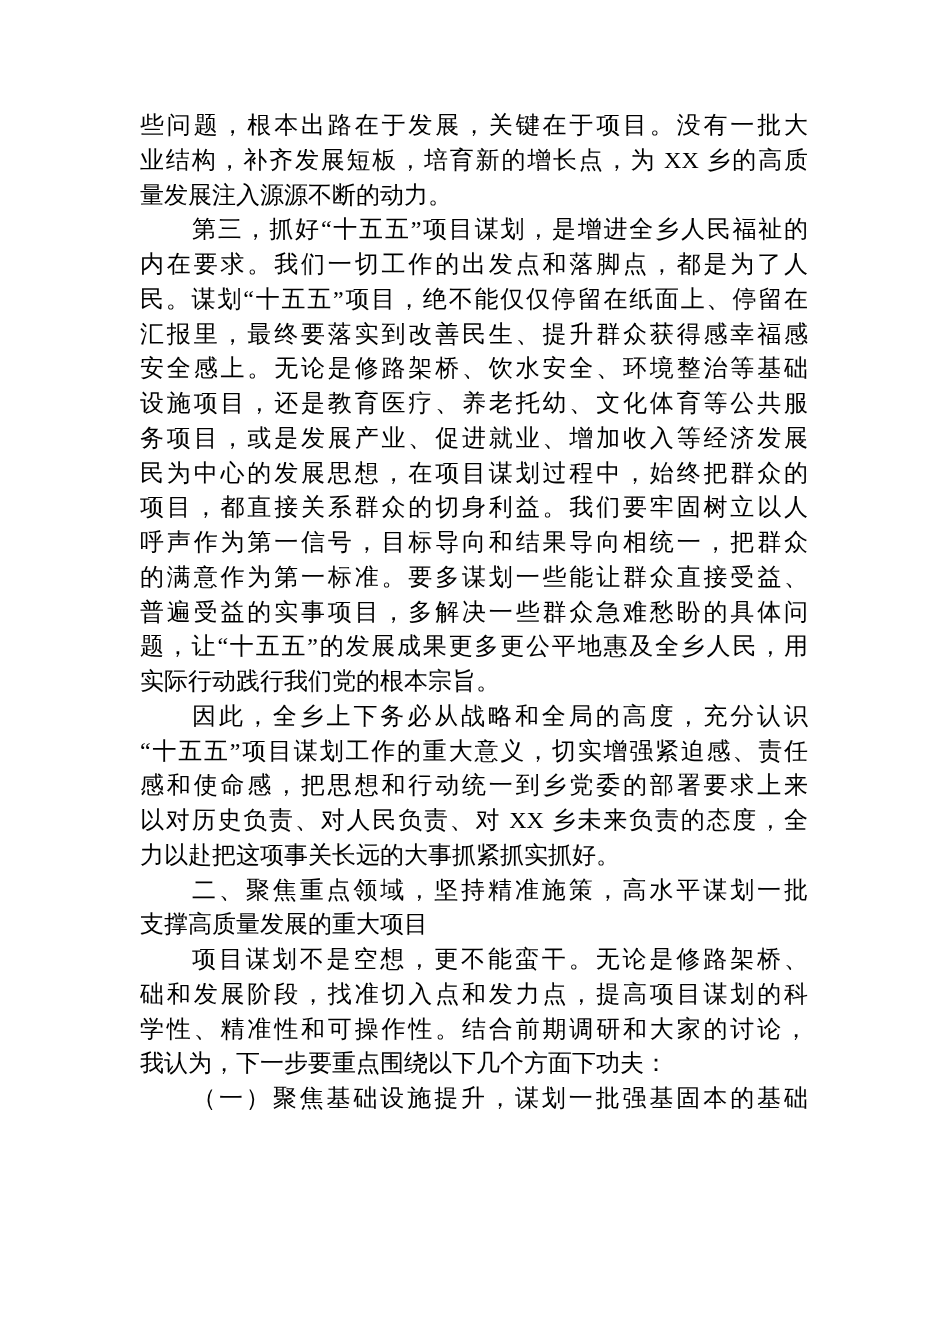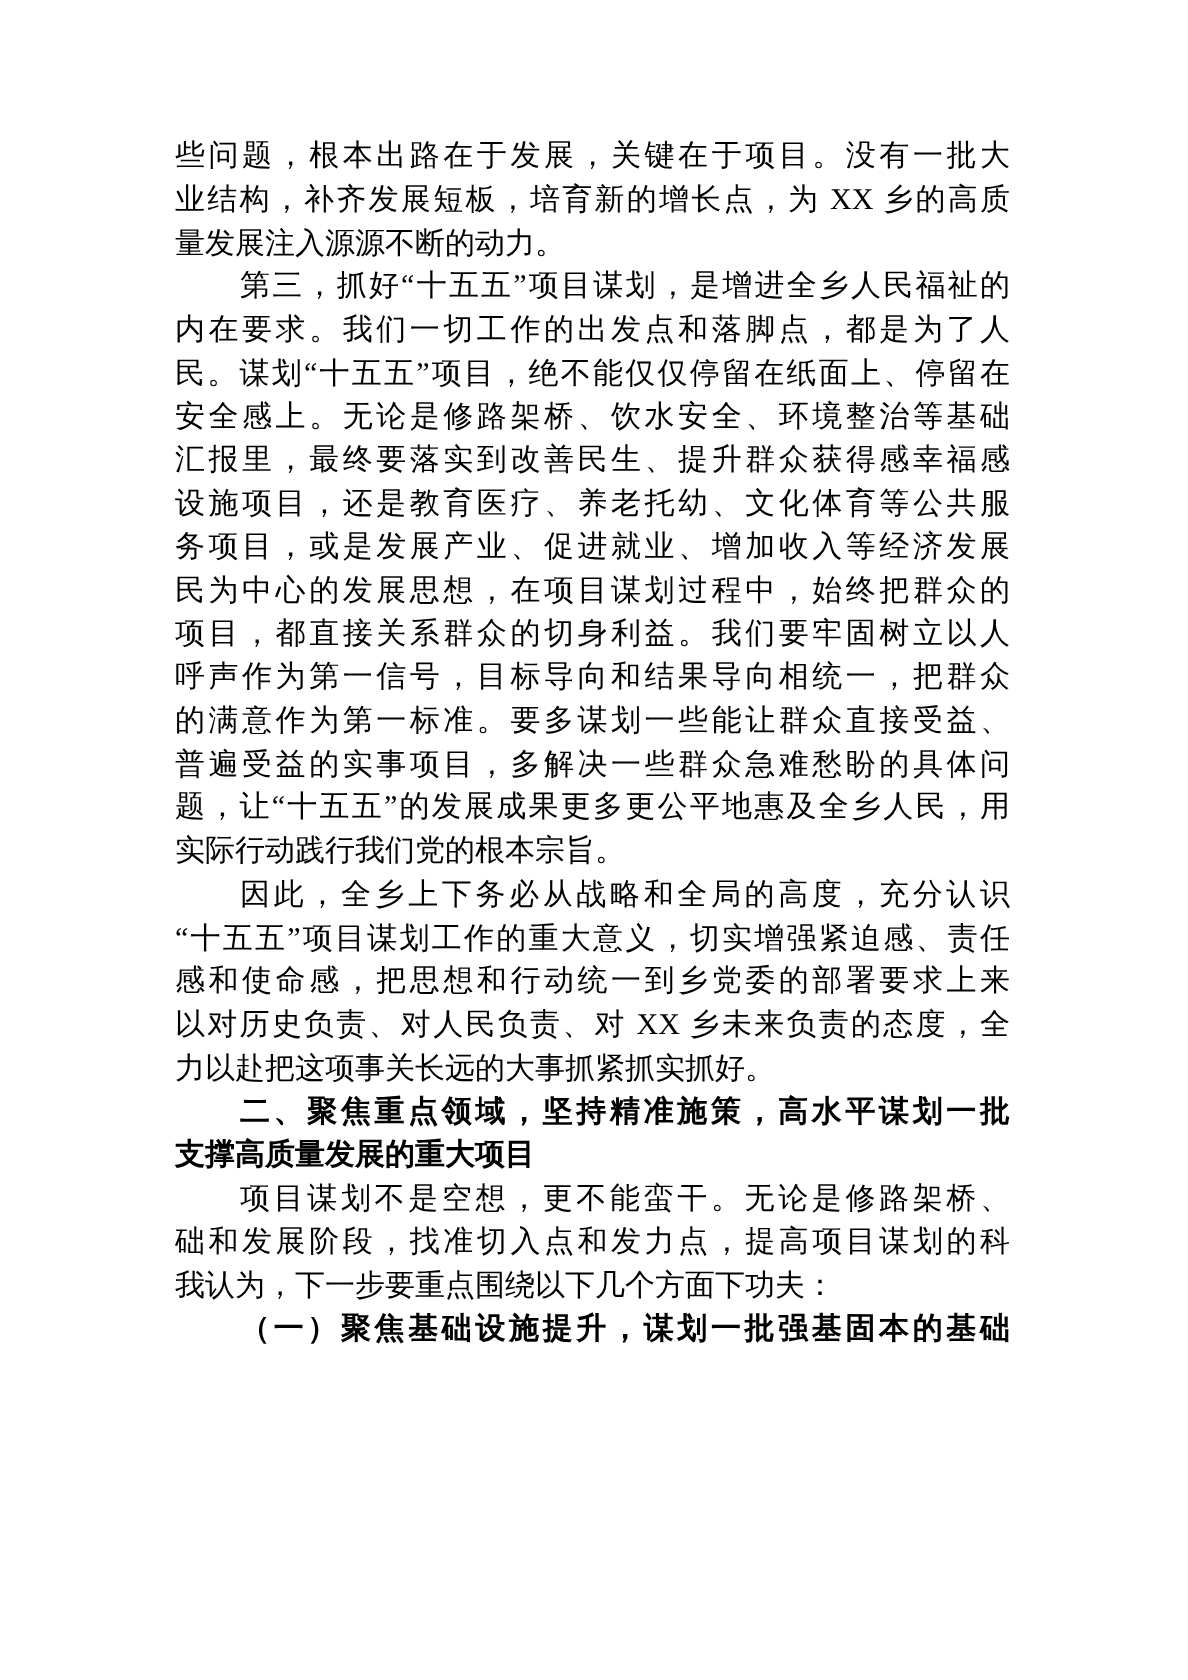--- a/index.html
+++ b/index.html
@@ -33,50 +33,51 @@
   .doc-line.fill {
     text-align-last: justify;
   }
   .doc-line.endline {
     text-align-last: left;
   }
   .doc-line.indent {
     padding-left: 52px;
   }
   .doc-line.bold {
-    font-weight: 700;
+    font-weight: 400;
   }
 </style>
 </head>
 <body>
 
 <div class="page">
   <div class="text-block">
       <div class="doc-line fill">些问题，根本出路在于发展，关键在于项目。没有一批大</div>
       <div class="doc-line fill">业结构，补齐发展短板，培育新的增长点，为 XX 乡的高质</div>
       <div class="doc-line endline">量发展注入源源不断的动力。</div>
       <div class="doc-line indent fill">第三，抓好“十五五”项目谋划，是增进全乡人民福祉的</div>
       <div class="doc-line fill">内在要求。我们一切工作的出发点和落脚点，都是为了人</div>
       <div class="doc-line fill">民。谋划“十五五”项目，绝不能仅仅停留在纸面上、停留在</div>
+      <div class="doc-line fill">汇报里，最终要落实到改善民生、提升群众获得感幸福感</div>
       <div class="doc-line fill">安全感上。无论是修路架桥、饮水安全、环境整治等基础</div>
-      <div class="doc-line fill">汇报里，最终要落实到改善民生、提升群众获得感幸福感</div>
       <div class="doc-line fill">设施项目，还是教育医疗、养老托幼、文化体育等公共服</div>
       <div class="doc-line fill">务项目，或是发展产业、促进就业、增加收入等经济发展</div>
       <div class="doc-line fill">民为中心的发展思想，在项目谋划过程中，始终把群众的</div>
       <div class="doc-line fill">项目，都直接关系群众的切身利益。我们要牢固树立以人</div>
       <div class="doc-line fill">呼声作为第一信号，目标导向和结果导向相统一，把群众</div>
       <div class="doc-line fill">的满意作为第一标准。要多谋划一些能让群众直接受益、</div>
       <div class="doc-line fill">普遍受益的实事项目，多解决一些群众急难愁盼的具体问</div>
       <div class="doc-line fill">题，让“十五五”的发展成果更多更公平地惠及全乡人民，用</div>
       <div class="doc-line endline">实际行动践行我们党的根本宗旨。</div>
       <div class="doc-line indent fill">因此，全乡上下务必从战略和全局的高度，充分认识</div>
       <div class="doc-line fill">“十五五”项目谋划工作的重大意义，切实增强紧迫感、责任</div>
       <div class="doc-line fill">感和使命感，把思想和行动统一到乡党委的部署要求上来</div>
       <div class="doc-line fill">以对历史负责、对人民负责、对 XX 乡未来负责的态度，全</div>
       <div class="doc-line endline">力以赴把这项事关长远的大事抓紧抓实抓好。</div>
       <div class="doc-line bold indent fill">二、聚焦重点领域，坚持精准施策，高水平谋划一批</div>
       <div class="doc-line bold endline">支撑高质量发展的重大项目</div>
       <div class="doc-line indent fill">项目谋划不是空想，更不能蛮干。无论是修路架桥、</div>
       <div class="doc-line fill">础和发展阶段，找准切入点和发力点，提高项目谋划的科</div>
+      <div class="doc-line fill">学性、精准性和可操作性。结合前期调研和大家的讨论，</div>
       <div class="doc-line endline">我认为，下一步要重点围绕以下几个方面下功夫：</div>
       <div class="doc-line bold indent fill">（一）聚焦基础设施提升，谋划一批强基固本的基础</div>
     </div>
 </div>
 
 </body></html>

